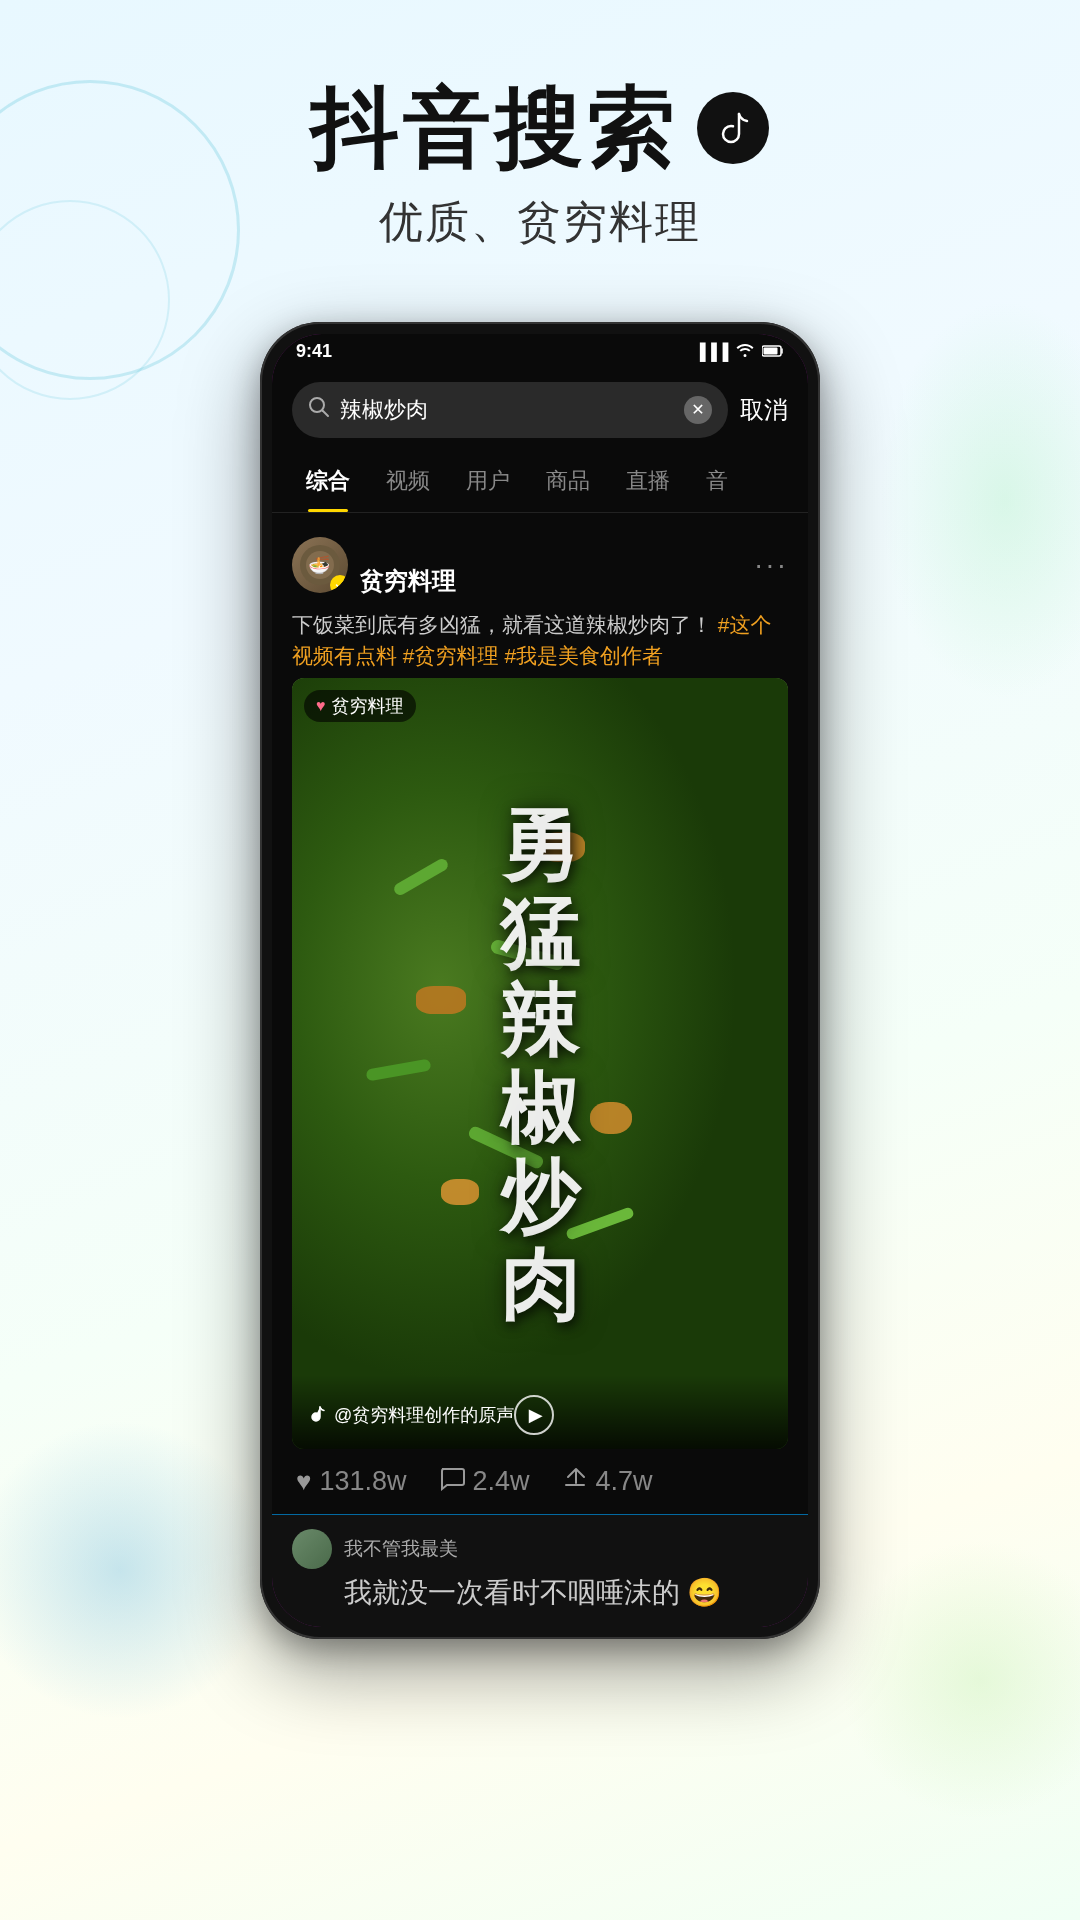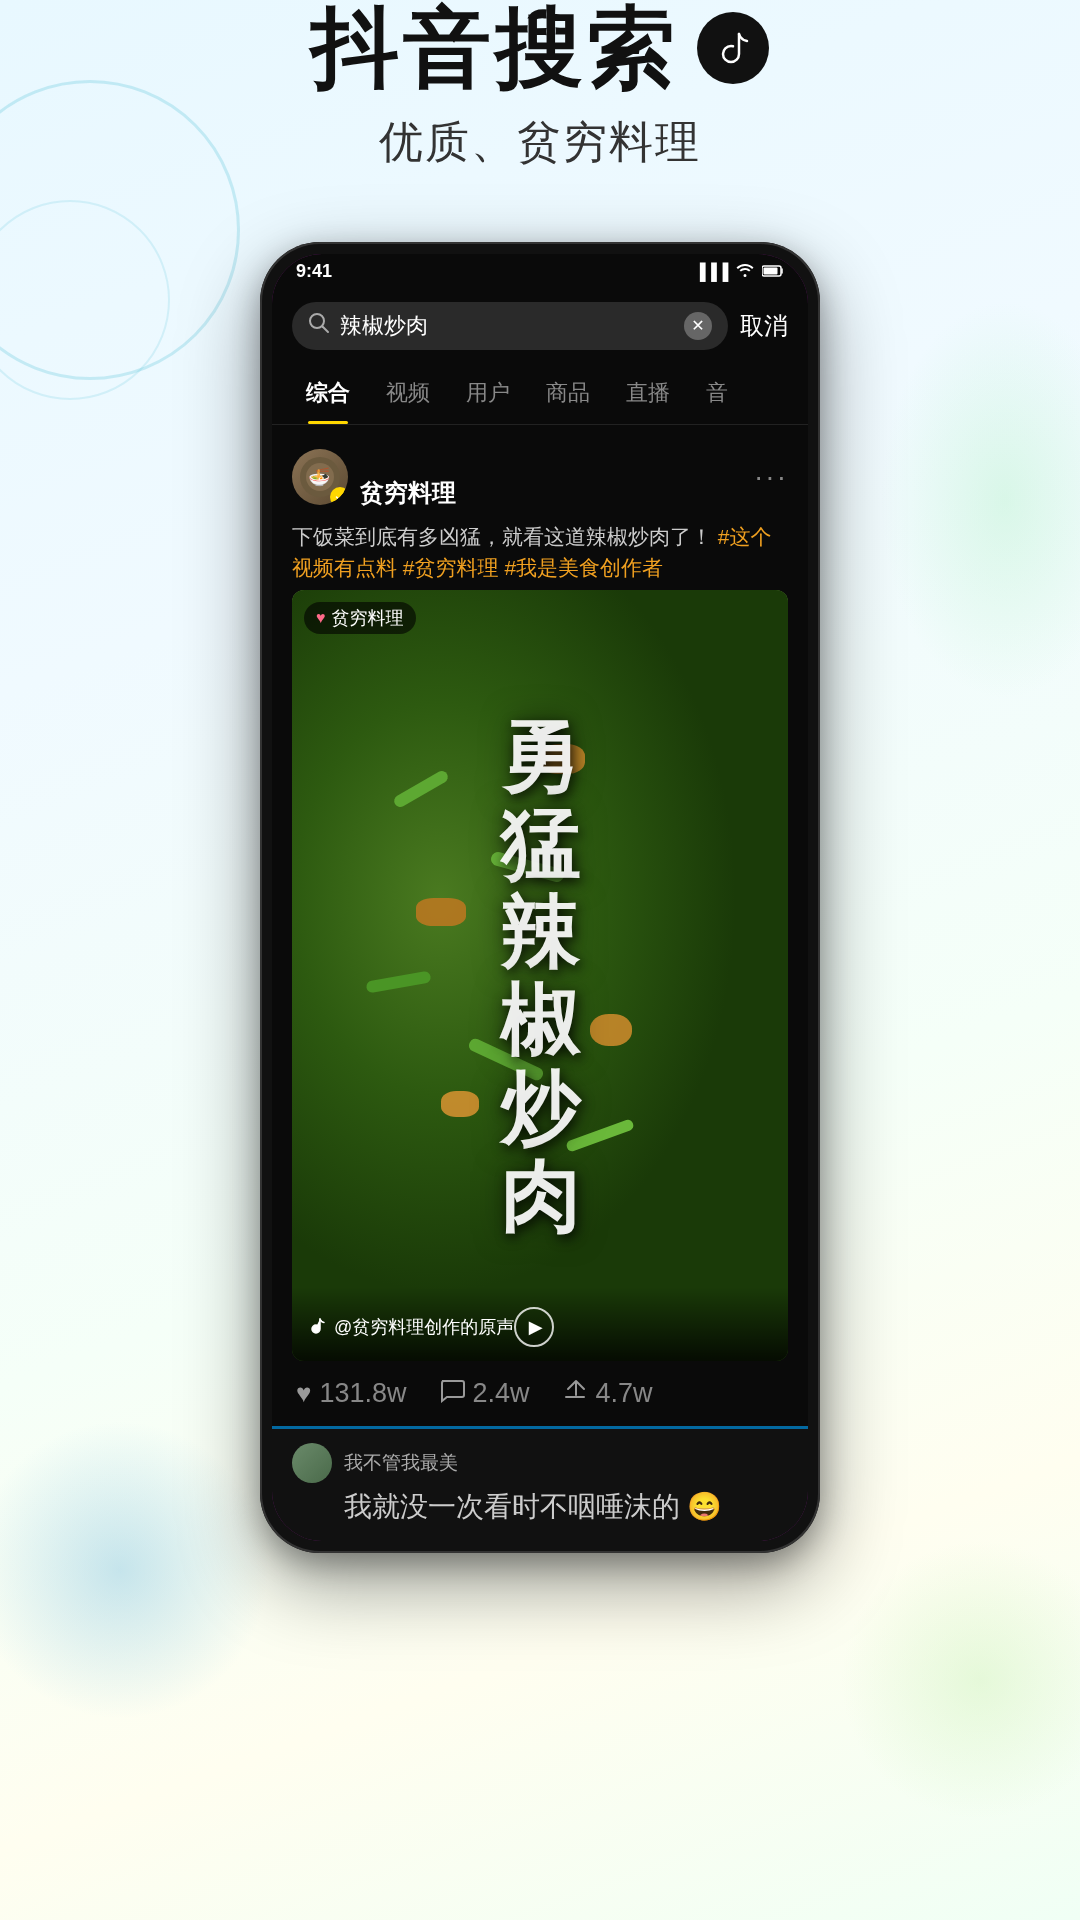--- a/index.html
+++ b/index.html
@@ -59,20 +59,21 @@
       right: -40px;
       width: 280px;
       height: 280px;
       background: radial-gradient(ellipse, rgba(200, 240, 180, 0.4) 0%, transparent 70%);
       pointer-events: none;
     }
 
     
     .header-section {
       text-align: center;
+      padding-top: 80px;
       padding-bottom: 50px;
       position: relative;
       z-index: 2;
     }
 
     .main-title {
       font-size: 88px;
       font-weight: 900;
       color: #111;
       letter-spacing: 4px;
@@ -168,21 +169,21 @@
       padding: 12px 20px;
       display: flex;
       align-items: center;
       gap: 12px;
     }
 
     .search-input-box {
       flex: 1;
       background: #2a2a2a;
       border-radius: 28px;
-      height: 48px;
+      height: 56px;
       display: flex;
       align-items: center;
       padding: 0 16px;
       gap: 10px;
     }
 
     .search-icon-wrapper {
       color: #aaa;
       font-size: 22px;
     }
@@ -475,21 +476,21 @@
 
     .interaction-count {
       color: #888;
       font-size: 27px;
     }
 
     
     .comment-section {
       background: #111;
       padding: 14px 20px;
-      border-top: 3px solid #0369a1;
+      border-top: 1px solid #0369a1;
     }
 
     .comment-user-row {
       display: flex;
       align-items: center;
       gap: 12px;
       margin-bottom: 8px;
     }
 
     .comment-avatar {

